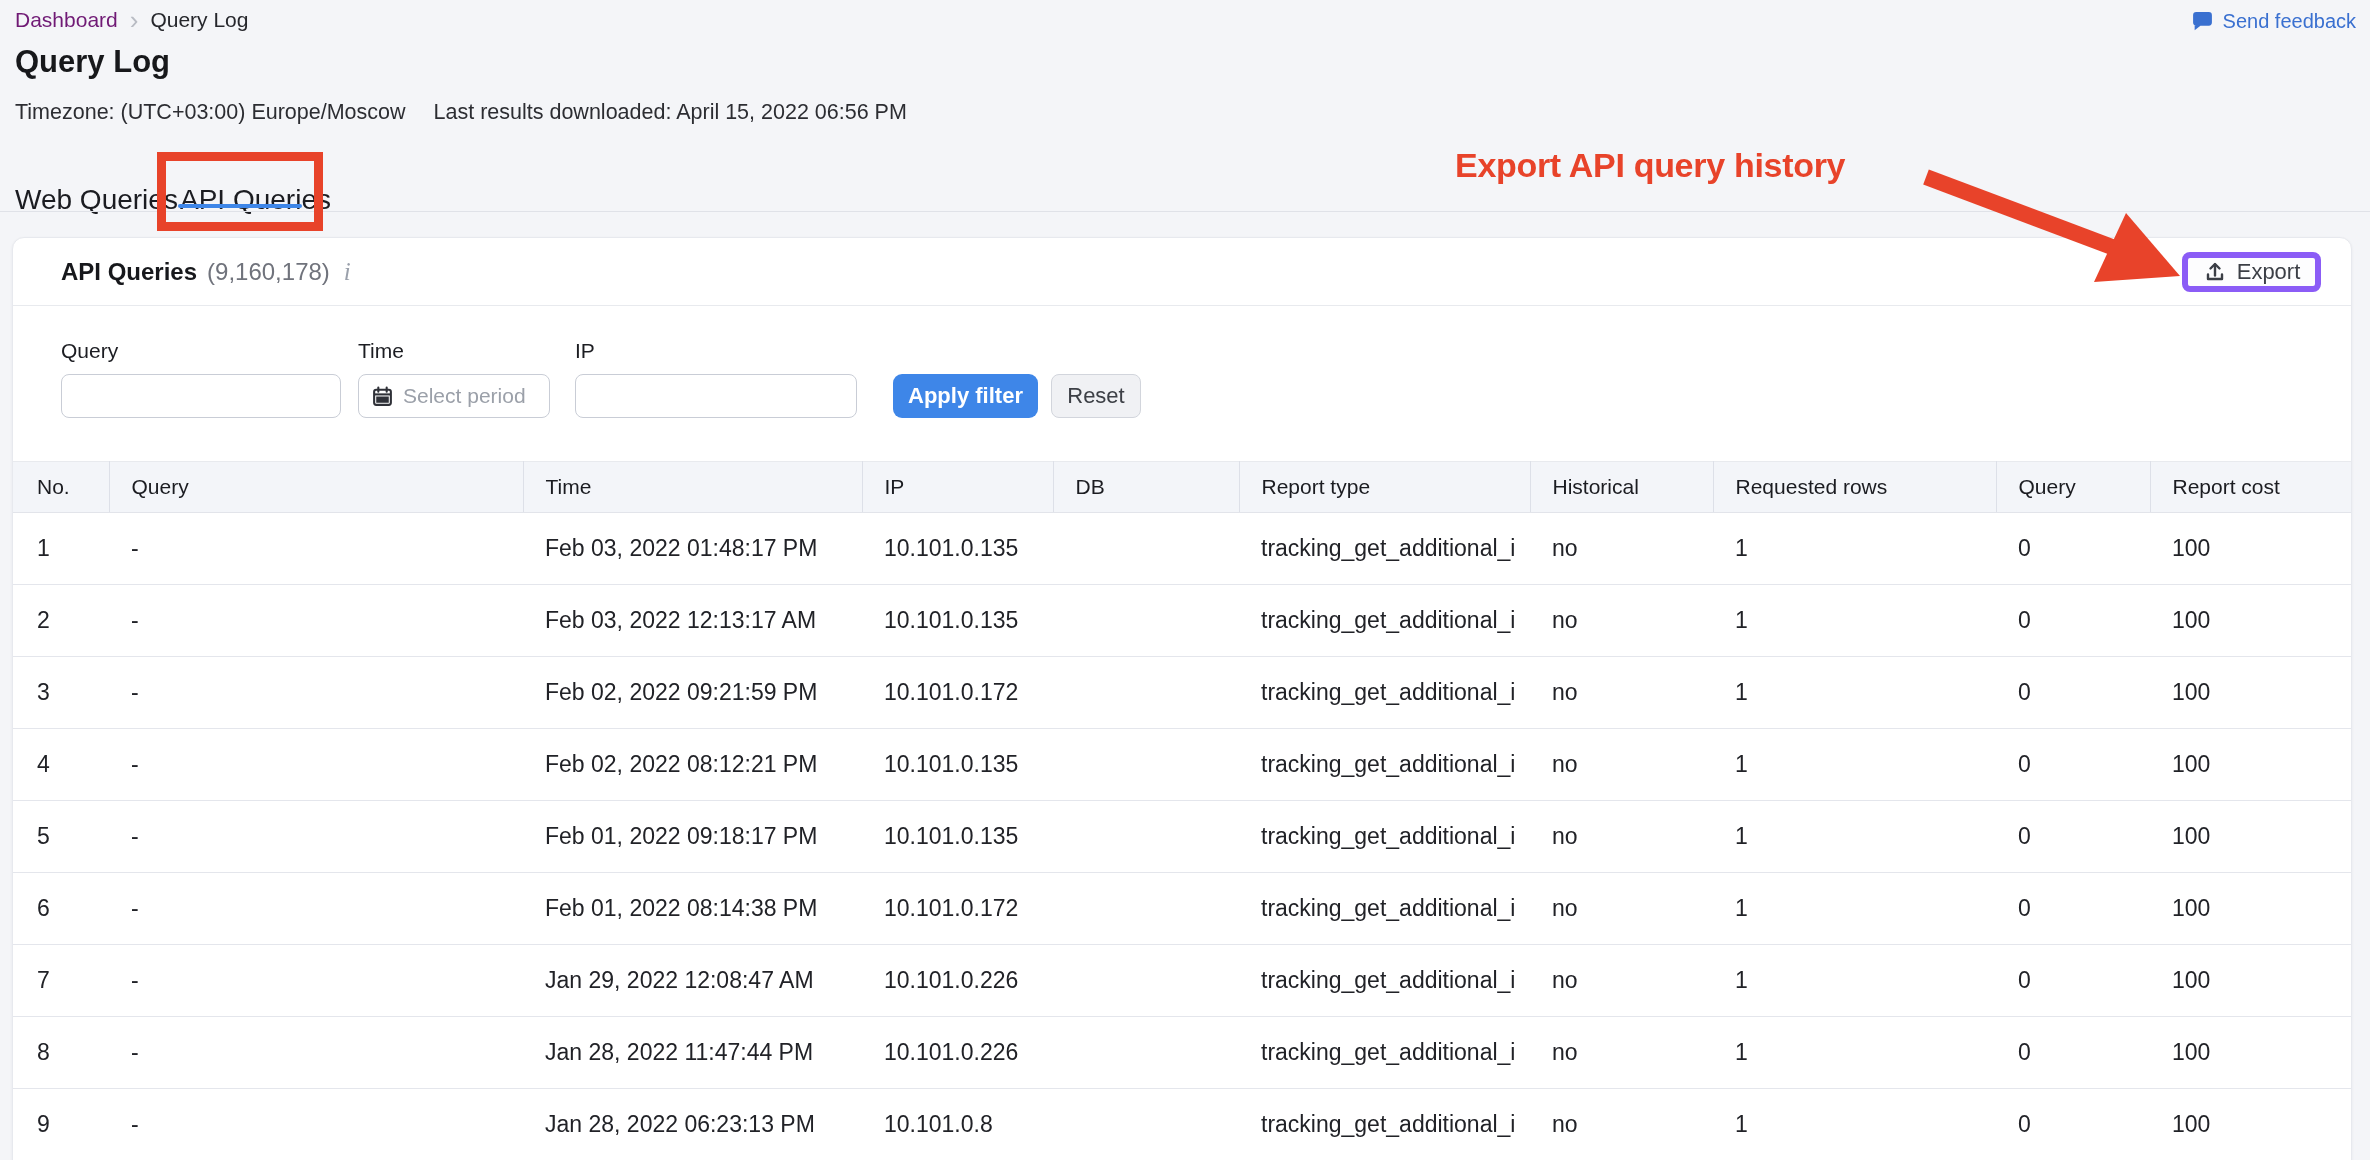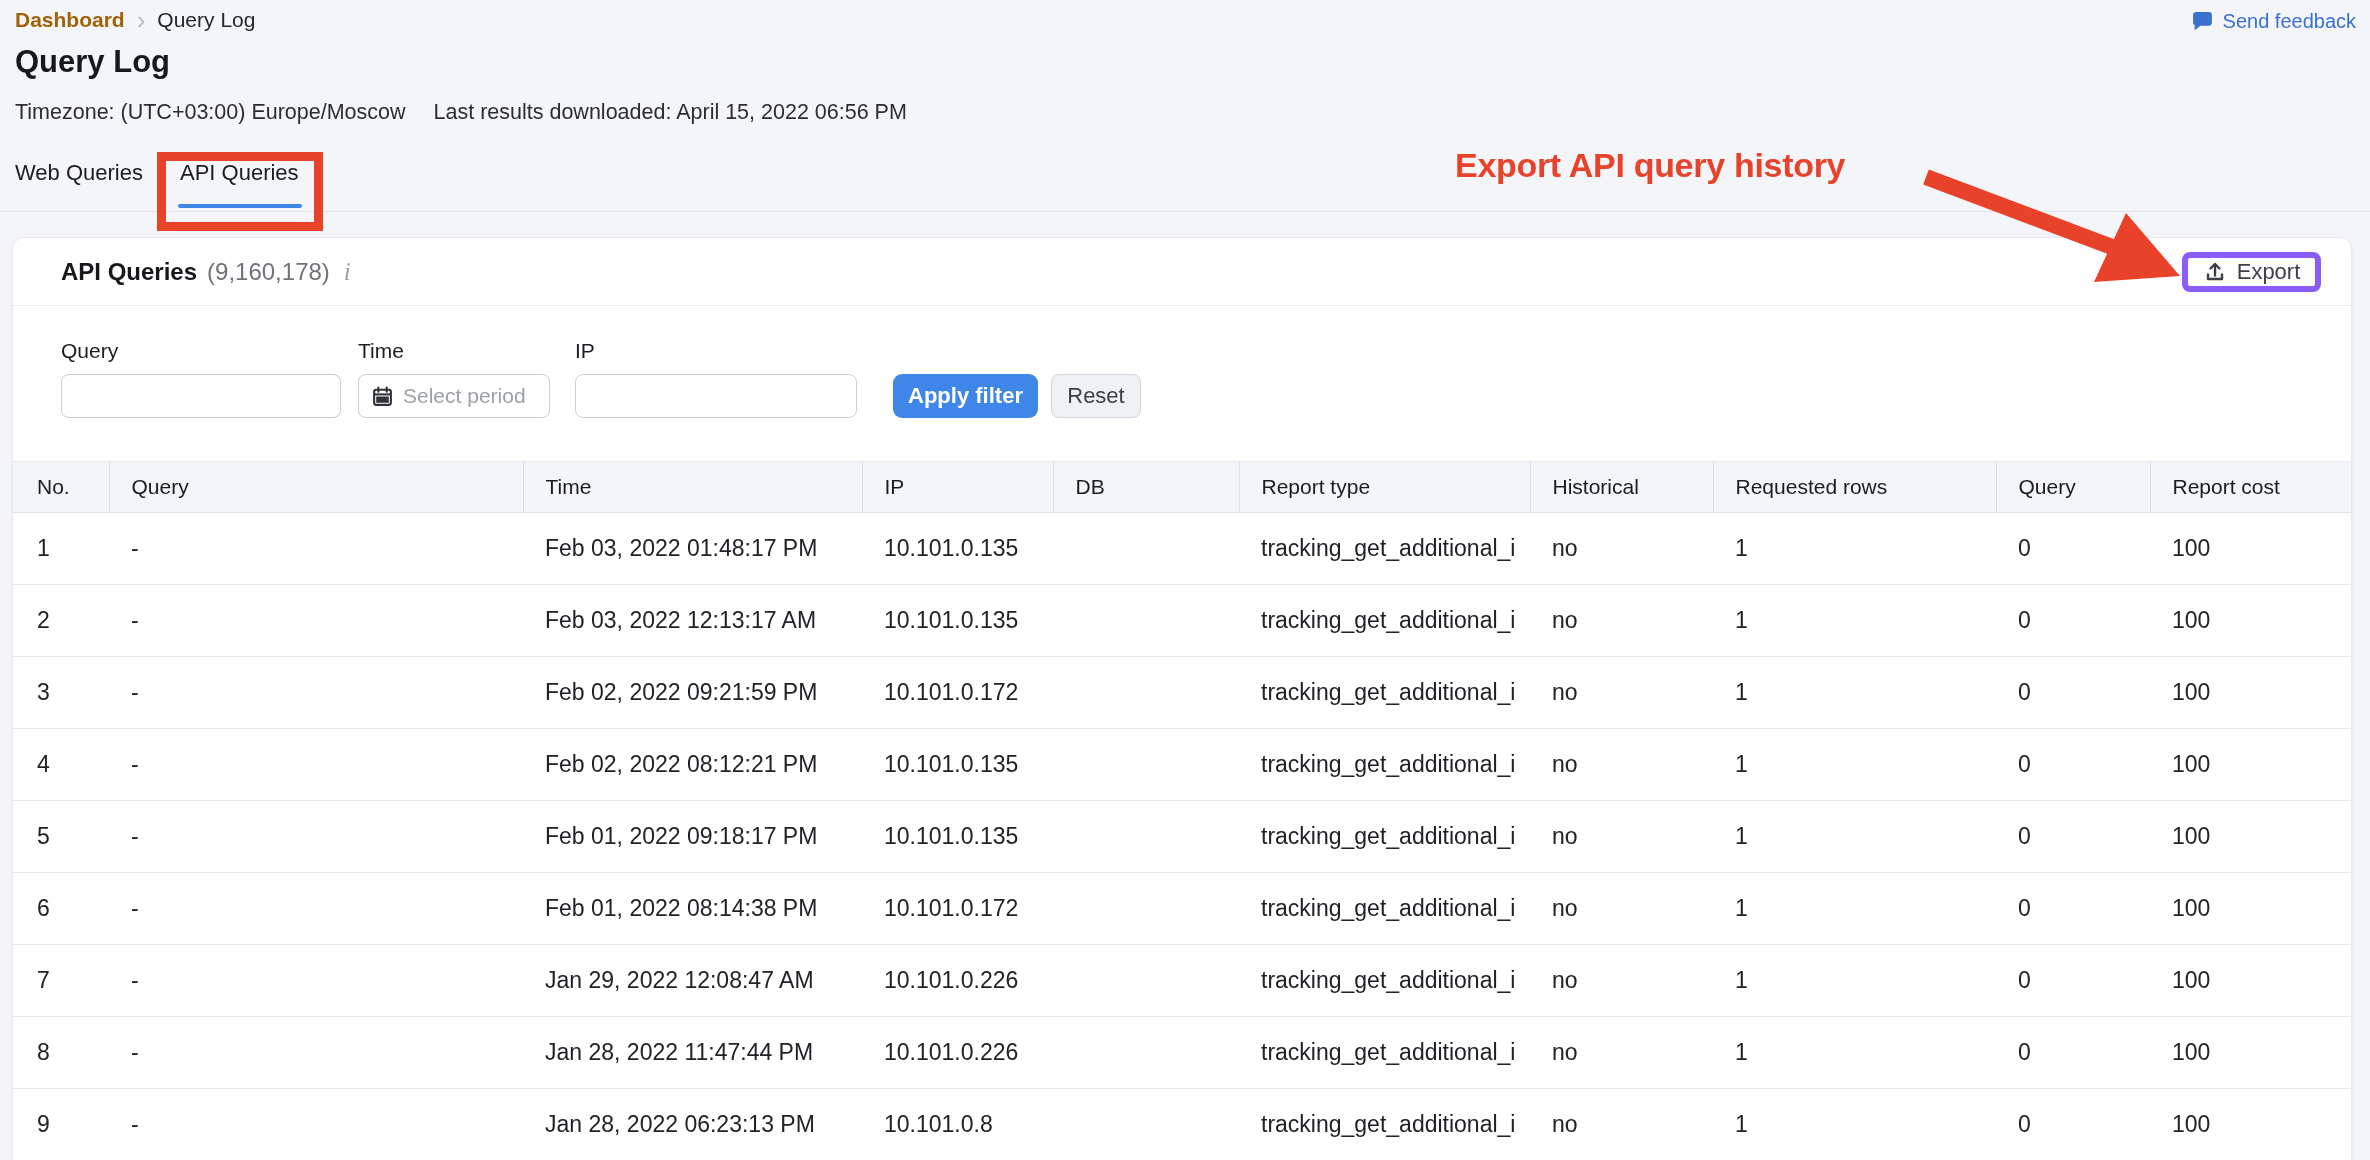--- a/index.html
+++ b/index.html
@@ -5,29 +5,29 @@
   * { margin:0; padding:0; box-sizing:border-box; }
   html,body { width:2370px; height:1160px; overflow:hidden; }
   body {
     position:relative;
     background:#f4f5f8;
     font-family:"Liberation Sans","DejaVu Sans",sans-serif;
     color:#1e1f24;
   }
   
   .breadcrumb { position:absolute; left:15px; top:8px; display:flex; align-items:center; font-size:21px; }
-  .crumb-dashboard { color:#a16207; cursor:pointer;font-weight:bold; }
+  .crumb-dashboard { color:#701a75; cursor:pointer; }
   .crumb-sep { color:#b9bcc4; font-size:26px; margin:0 12px; line-height:21px; }
   .crumb-current { color:#26272c; }
   .page-title { position:absolute; left:15px; top:44px; font-size:31px; font-weight:700; color:#17181b; }
   .meta { position:absolute; left:15px; top:100px; display:flex; gap:28px; font-size:21.5px; color:#2c2d32; }
   .feedback { position:absolute; right:14px; top:10px; display:flex; align-items:center; gap:9px;
     color:#3a70d0; font-size:20px; cursor:pointer; }
   
-  .tab { position:absolute; top:160px; font-size:22px; color:#1b1c21; cursor:pointer; }
+  .tab { position:absolute; top:184px; font-size:28px; color:#1b1c21; cursor:pointer; }
   .tab-web { left:15px; }
   .tab-api { left:180px; }
   .tab-underline { position:absolute; left:178px; top:204px; width:124px; height:4px; background:#3e86e8; border-radius:2px; }
   .top-divider { position:absolute; left:0; top:211px; width:2370px; height:1px; background:#e0e2e8; }
   
   .red-box { position:absolute; left:157px; top:152px; width:166px; height:79px;
     border:9px solid #e8432a; z-index:5; pointer-events:none; }
   .annotation-text { position:absolute; left:1455px; top:146px; font-size:34px; font-weight:700;
     color:#e8432a; z-index:6; letter-spacing:-0.3px; }
   .arrow-svg { position:absolute; left:0; top:0; z-index:6; pointer-events:none; }

